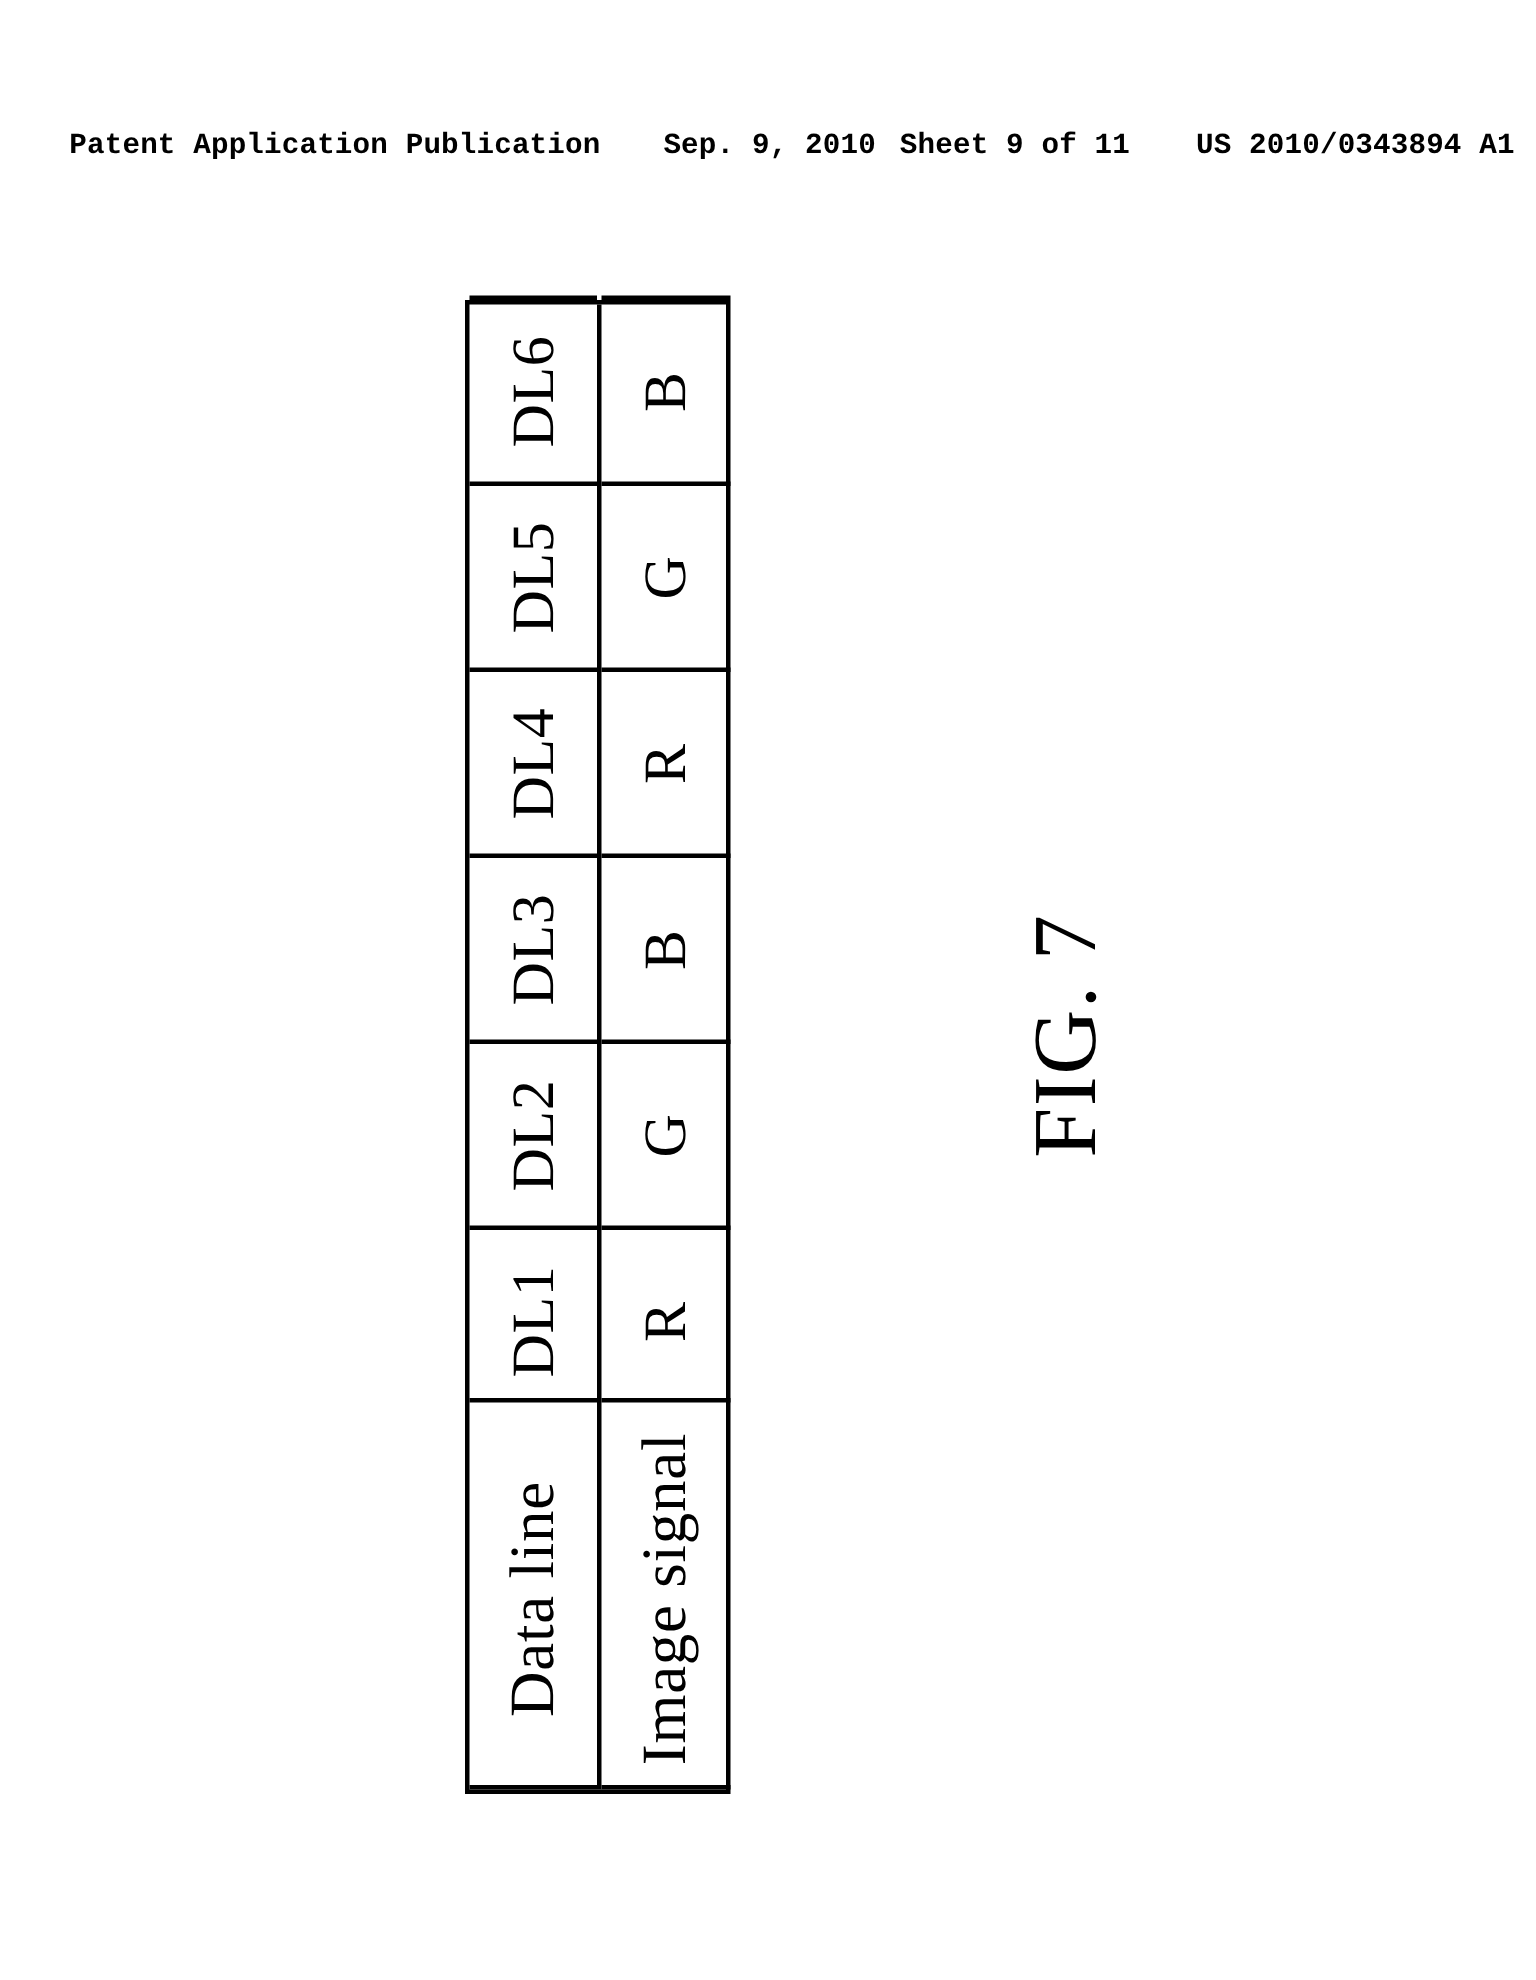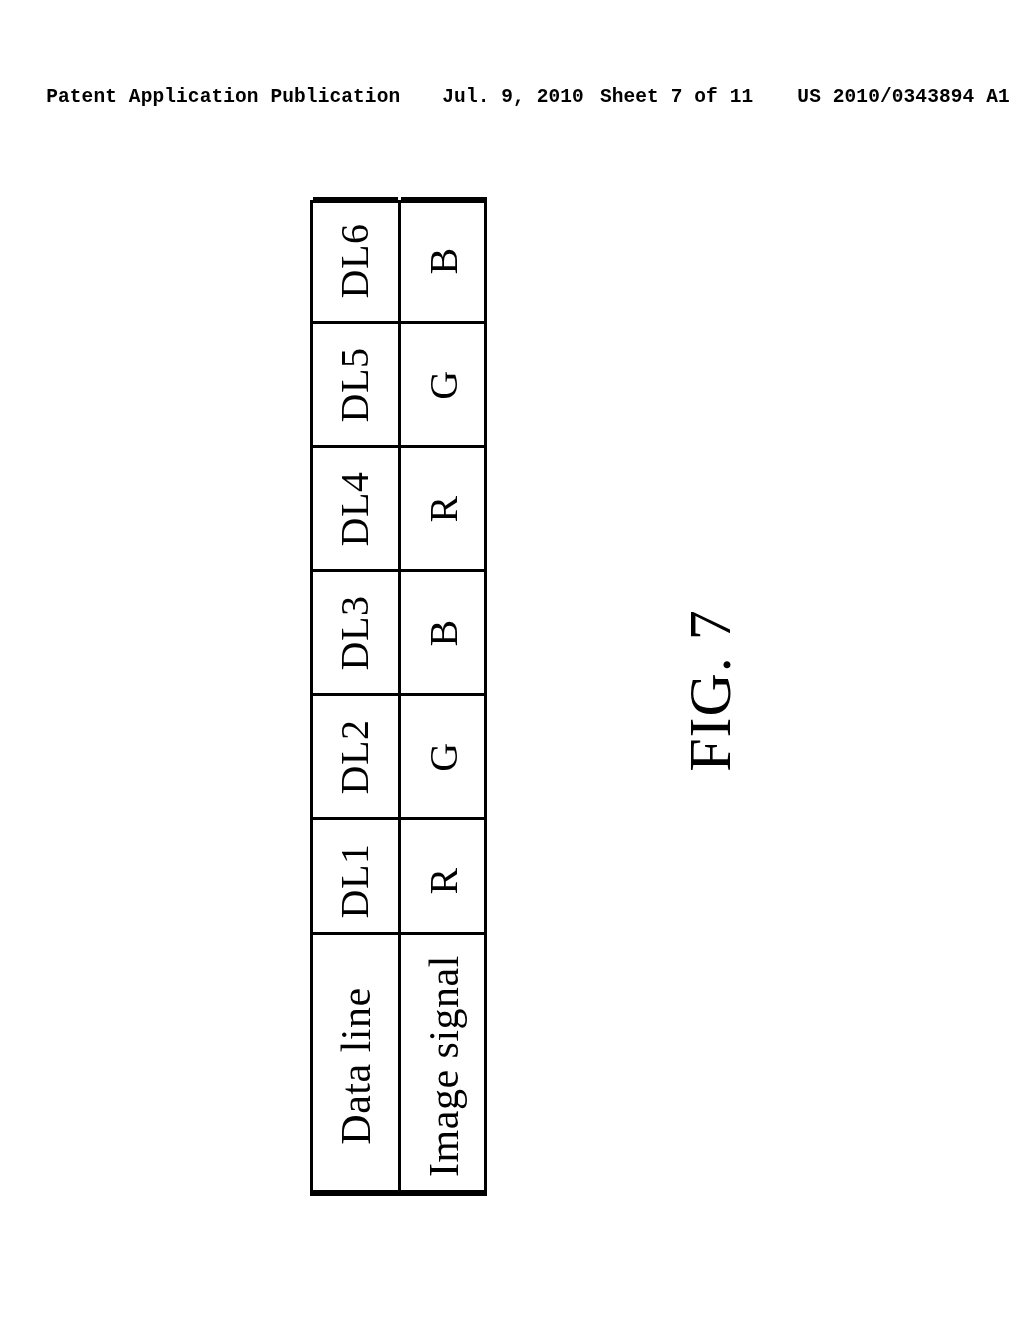--- a/index.html
+++ b/index.html
@@ -130,22 +130,22 @@
   }
   .tcell.header-cell .cell-text {
     font-size: 42px;
   }
 </style>
 </head>
 <body>
 
 <div id="patent-header">
   <span class="hdr-pub">Patent Application Publication</span>
-  <span class="hdr-date">Jul. 9, 2010</span>
-  <span class="hdr-sheet">Sheet 7 of 11</span>
+  <span class="hdr-date">Sep. 9, 2010</span>
+  <span class="hdr-sheet">Sheet 9 of 11</span>
   <span class="hdr-num">US 2010/0343894 A1</span>
 </div>
 
 <div id="figure-caption">
   <span class="cap-text">FIG. 7</span>
 </div>
 
 <div id="signal-table">
 
   <div class="trow trow-label">

